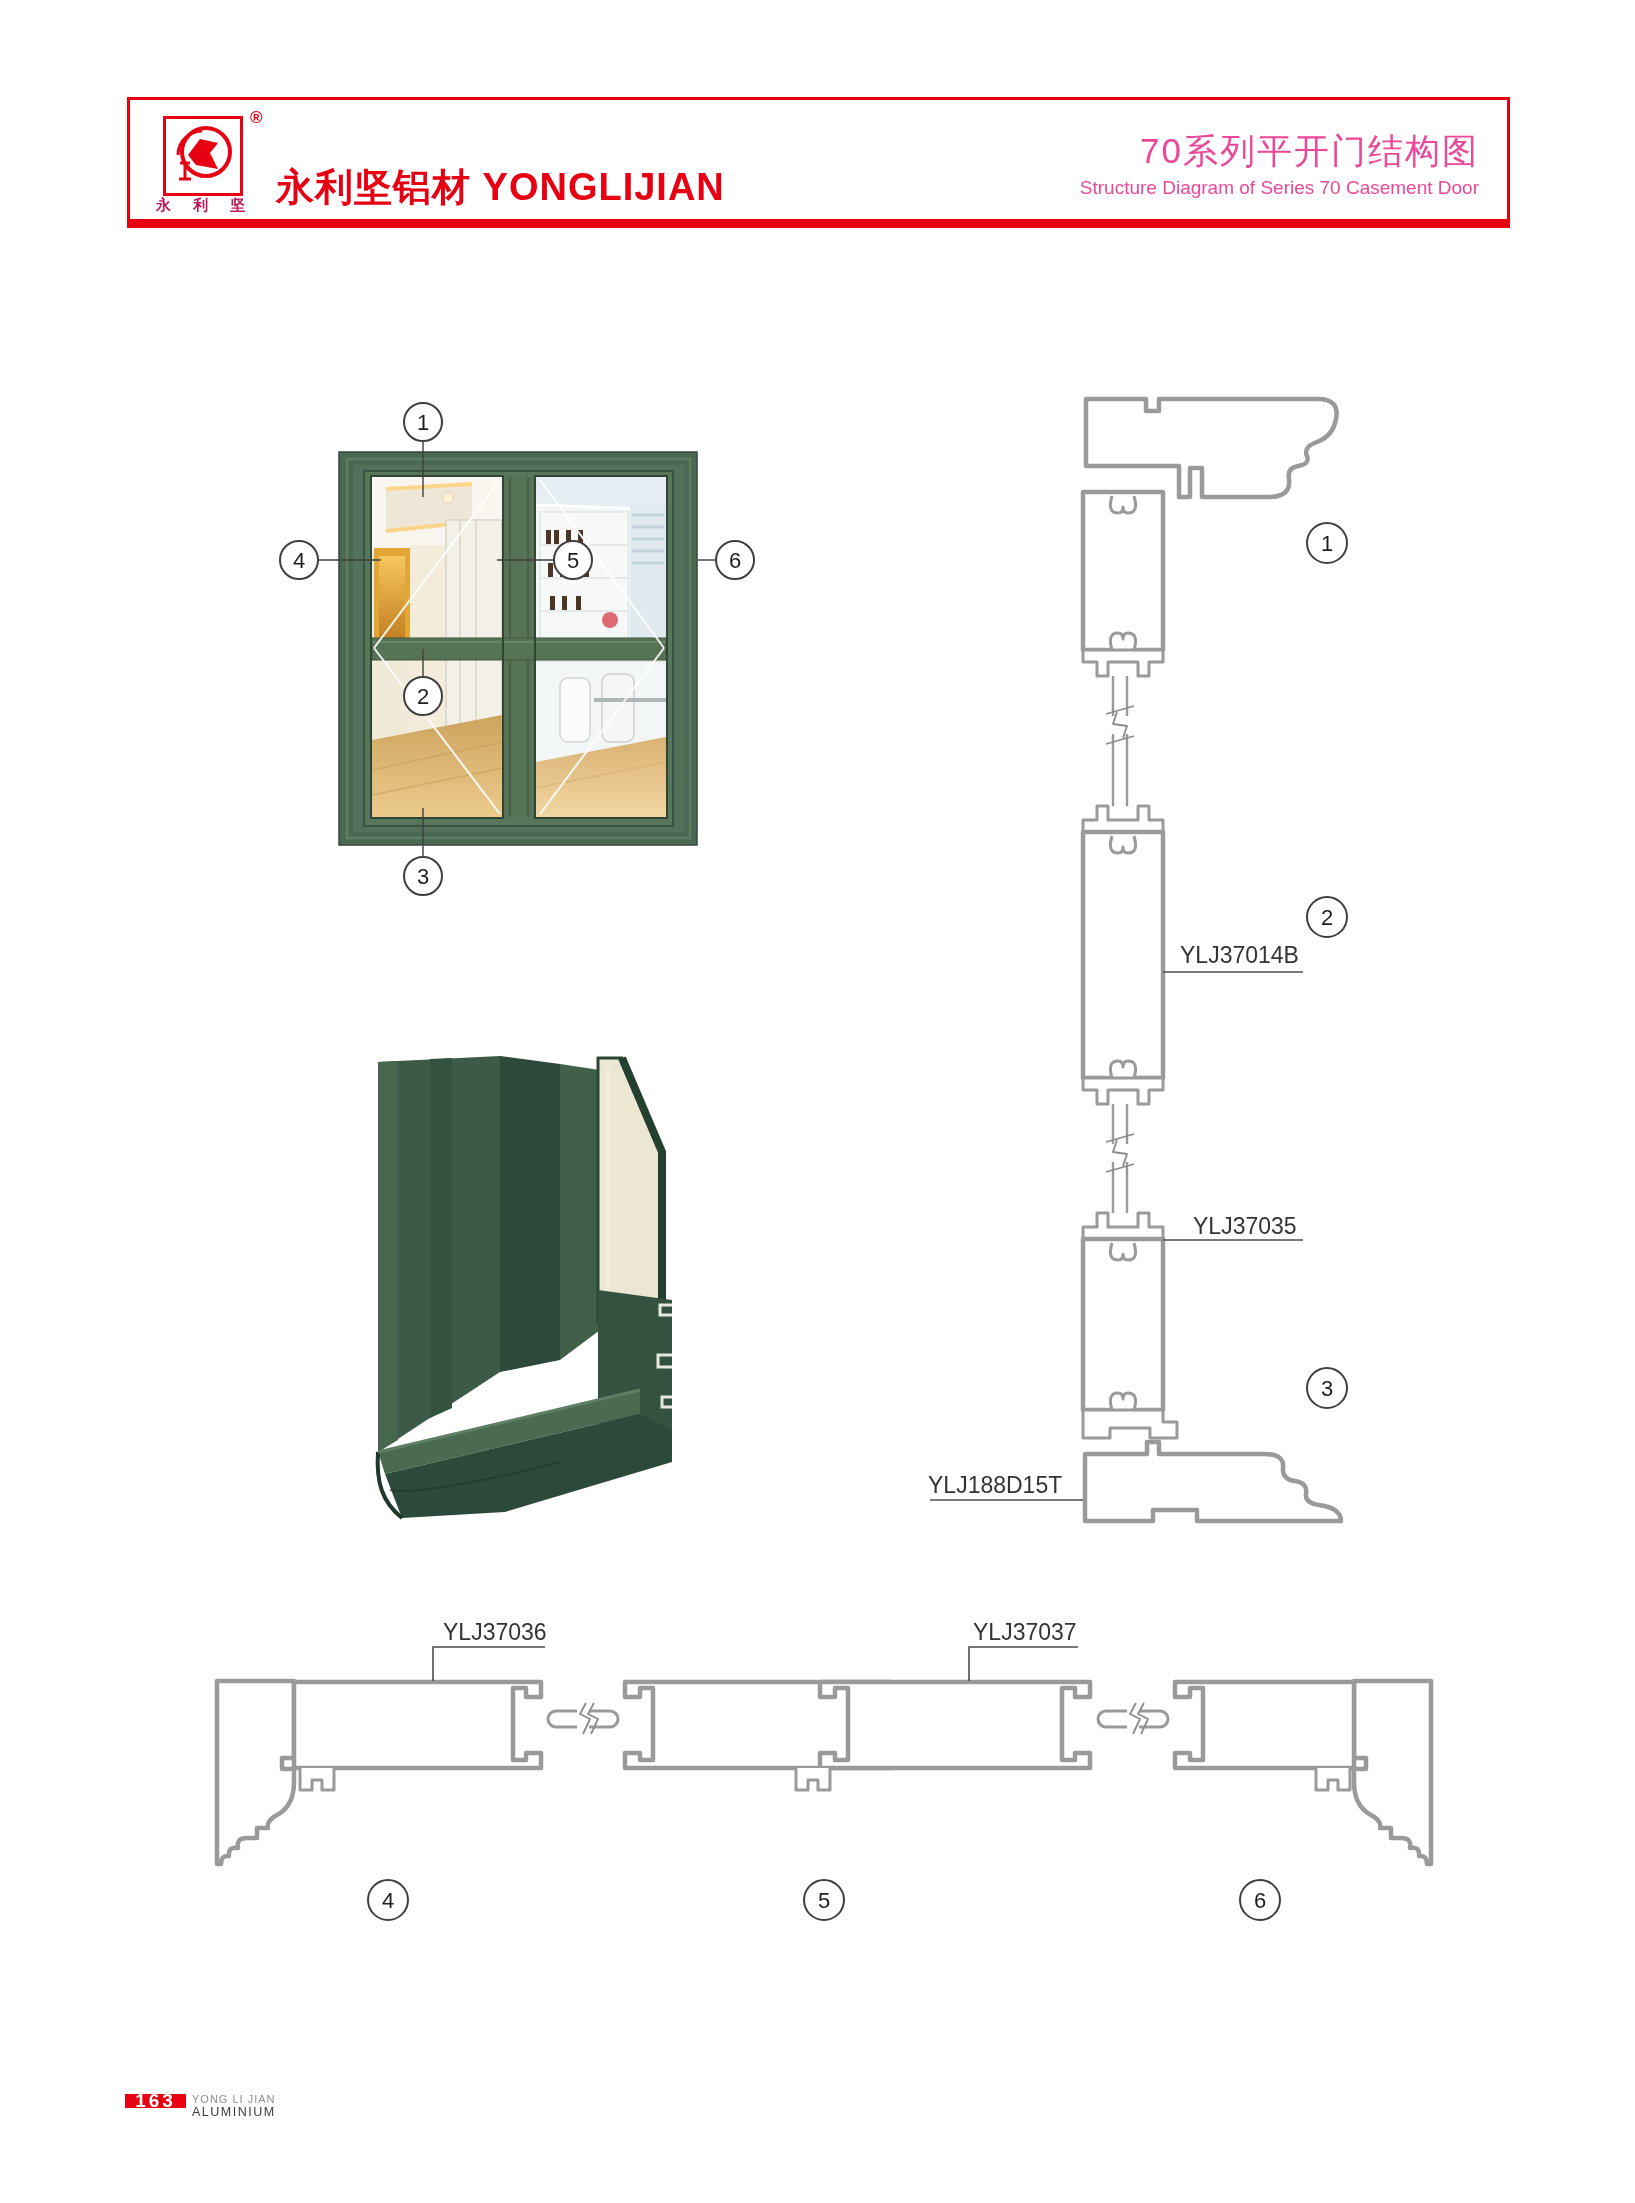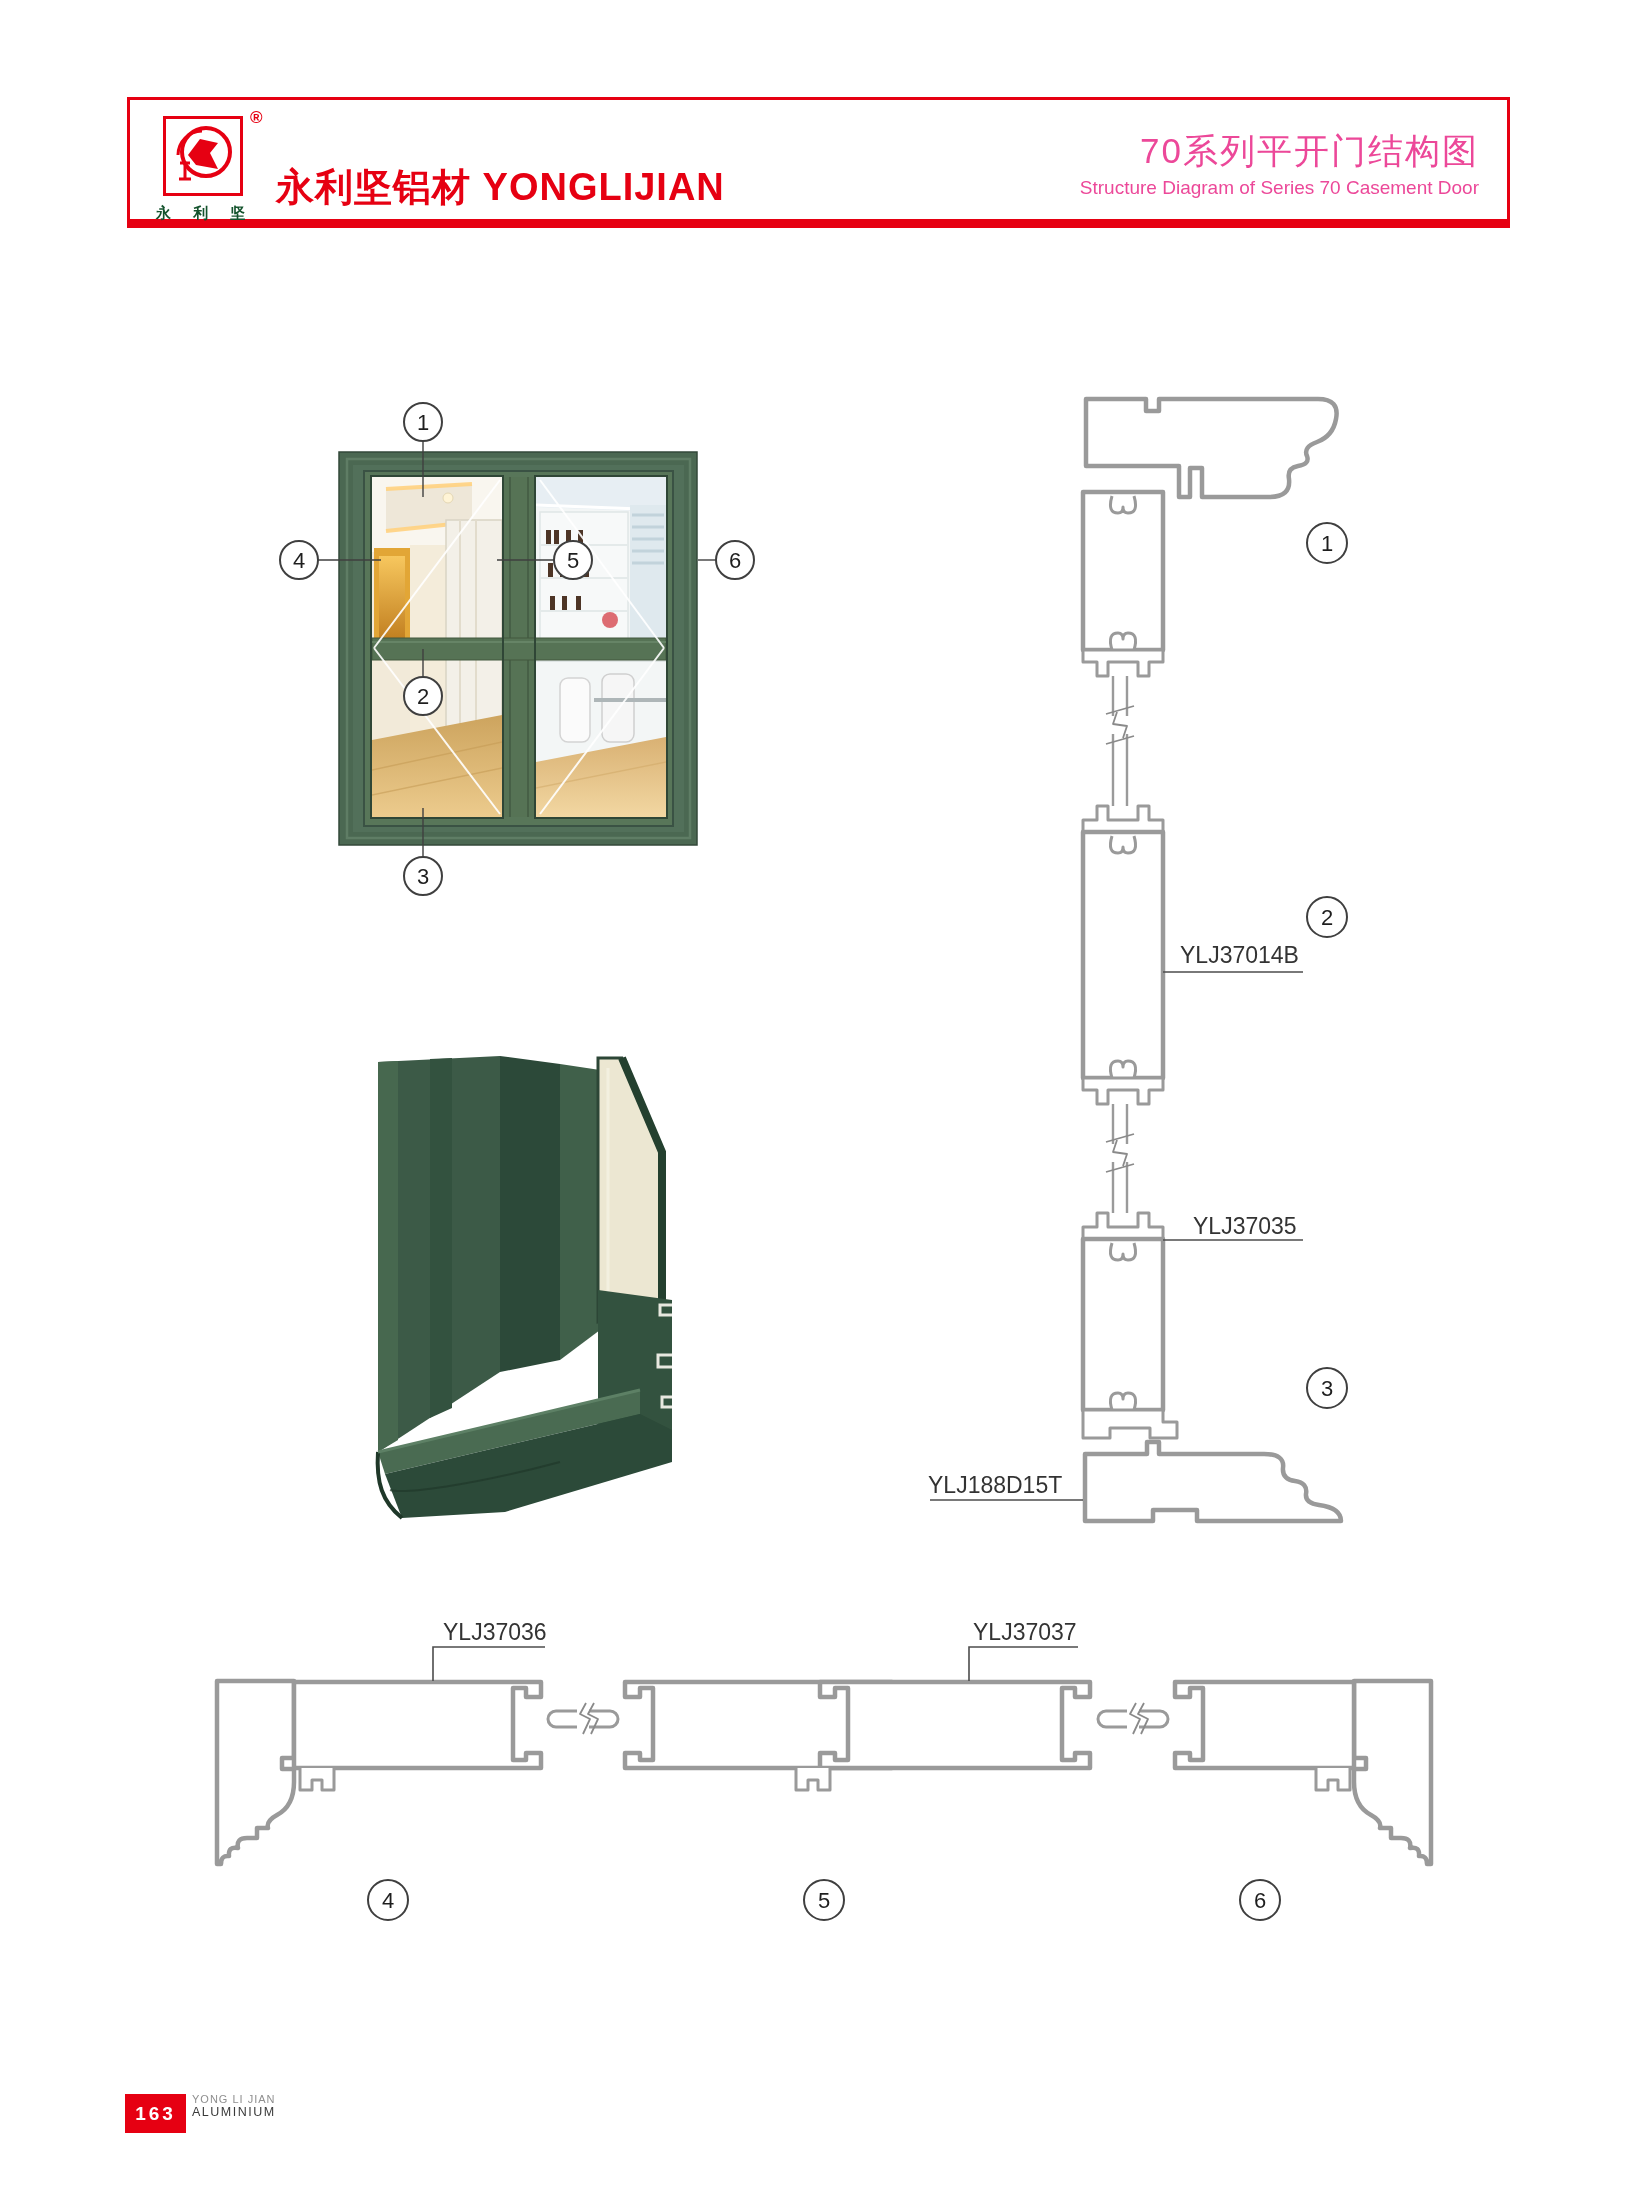--- a/index.html
+++ b/index.html
@@ -3,41 +3,41 @@
 <meta charset="utf-8">
 <style>
   html,body{margin:0;padding:0;background:#fff;}
   .page{position:relative;width:1635px;height:2203px;background:#fff;overflow:hidden;
         font-family:"Liberation Sans",sans-serif;}
   
   .header{position:absolute;left:127px;top:97px;width:1383px;height:131px;
           border:3px solid #e60012;border-bottom-width:9px;box-sizing:border-box;background:#fff;}
   .logo-box{position:absolute;left:33px;top:16px;width:80px;height:80px;
             border:3px solid #e60012;box-sizing:border-box;}
-  .logo-chars{position:absolute;left:26px;top:104px;width:96px;color:#14532d;
+  .logo-chars{position:absolute;left:26px;top:96px;width:96px;color:#be185d;
               font-size:15px;font-weight:bold;letter-spacing:9px;white-space:nowrap;}
   .reg-mark{position:absolute;left:120px;top:8px;color:#e60012;font-size:17px;font-weight:bold;}
   .brand-text{position:absolute;left:146px;top:62px;color:#e60012;font-size:38px;
               font-weight:bold;white-space:nowrap;letter-spacing:1px;text-align:center;}
   .titles{position:absolute;right:28px;top:32px;text-align:right;color:#ec4899;}
   .title-cn{font-size:35px;letter-spacing:2px;line-height:1.1;}
   .title-en{font-size:19px;margin-top:6px;}
   
   .pf{fill:#fff;stroke:#9a9a9a;stroke-width:4.5;stroke-linejoin:round;}
   .pf3{fill:#fff;stroke:#9a9a9a;stroke-width:3;stroke-linejoin:round;}
   .gl{fill:none;stroke:#9a9a9a;stroke-width:2.4;}
   .brk{fill:none;stroke:#8a8a8a;stroke-width:1.8;stroke-linejoin:round;}
   .lead{fill:none;stroke:#4d4d4d;stroke-width:1.6;}
   .lbl{font-family:"Liberation Sans",sans-serif;font-size:23px;fill:#333;}
   .co-circle{fill:#fff;stroke:#3f3f3f;stroke-width:2;}
   .co-num{font-family:"Liberation Sans",sans-serif;font-size:22px;fill:#1e1e1e;text-anchor:middle;}
   .co-line{fill:none;stroke:#3f3f3f;stroke-width:1.4;}
   svg{position:absolute;}
   
-  .page-badge{position:absolute;left:125px;top:2094px;width:61px;height:39px;background:#e60012;
+  .page-badge{position:absolute;left:125px;top:2094px;width:61px;height:14px;background:#e60012;
               color:#fff;font-weight:bold;font-size:19px;letter-spacing:3px;
               display:flex;align-items:center;justify-content:center;}
   .company1{position:absolute;left:192px;top:2093px;font-size:11px;color:#8f8f8f;letter-spacing:1px;}
   .company2{position:absolute;left:192px;top:2105px;font-size:12.5px;color:#3a3a3a;
             font-weight:normal;letter-spacing:1.5px;}
 </style>
 </head>
 <body>
 
 <div class="page">

